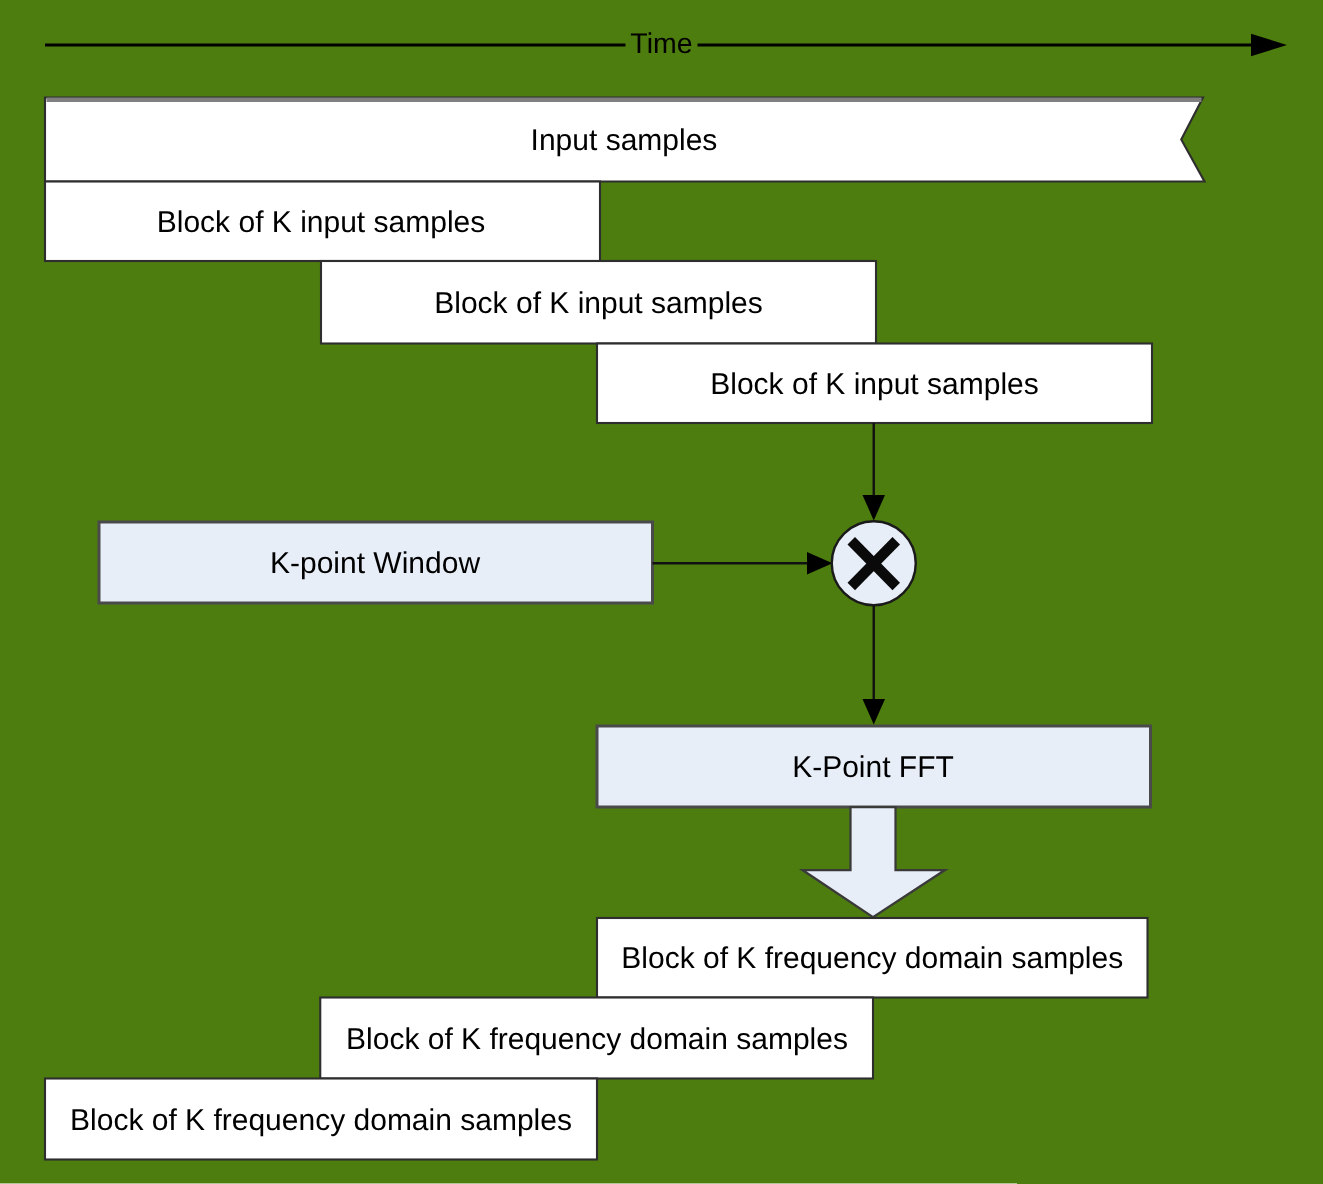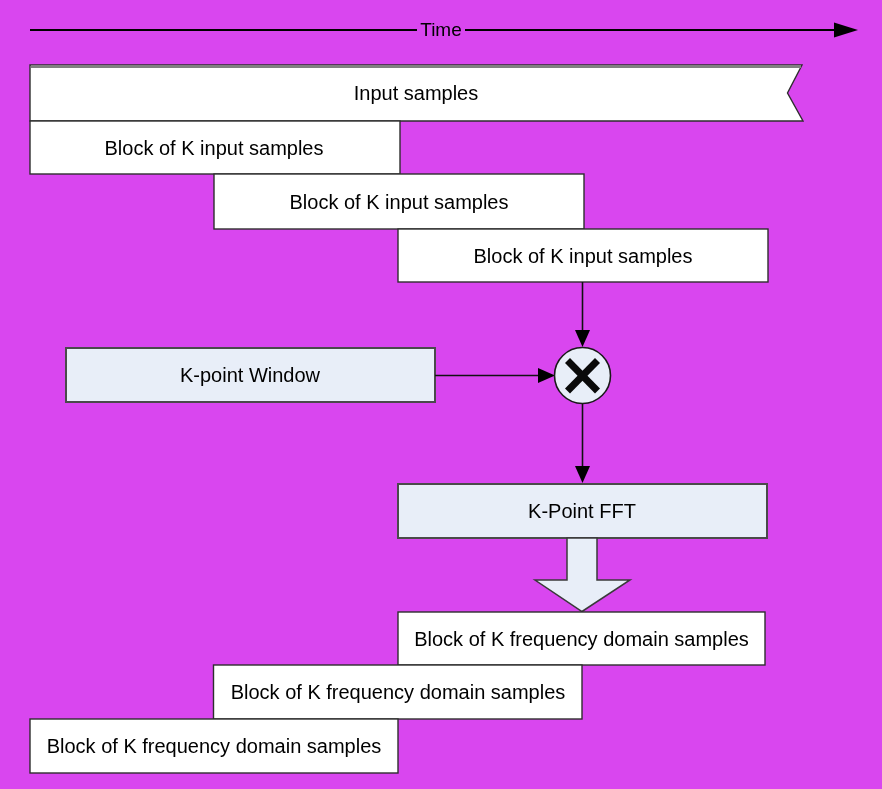--- a/index.html
+++ b/index.html
@@ -4,21 +4,21 @@
 <style>
   html, body {
     margin: 0;
     padding: 0;
     background: #ffffff;
   }
   .canvas {
     width: 882px;
     height: 789px;
     position: relative;
-    background: #d946ef;
+    background: #4d7c0f;
   }
   svg {
     display: block;
     font-family: "Liberation Sans", sans-serif;
   }
   text {
     font-family: "Liberation Sans", sans-serif;
     font-size: 20px;
     fill: #000000;
     text-anchor: middle;

